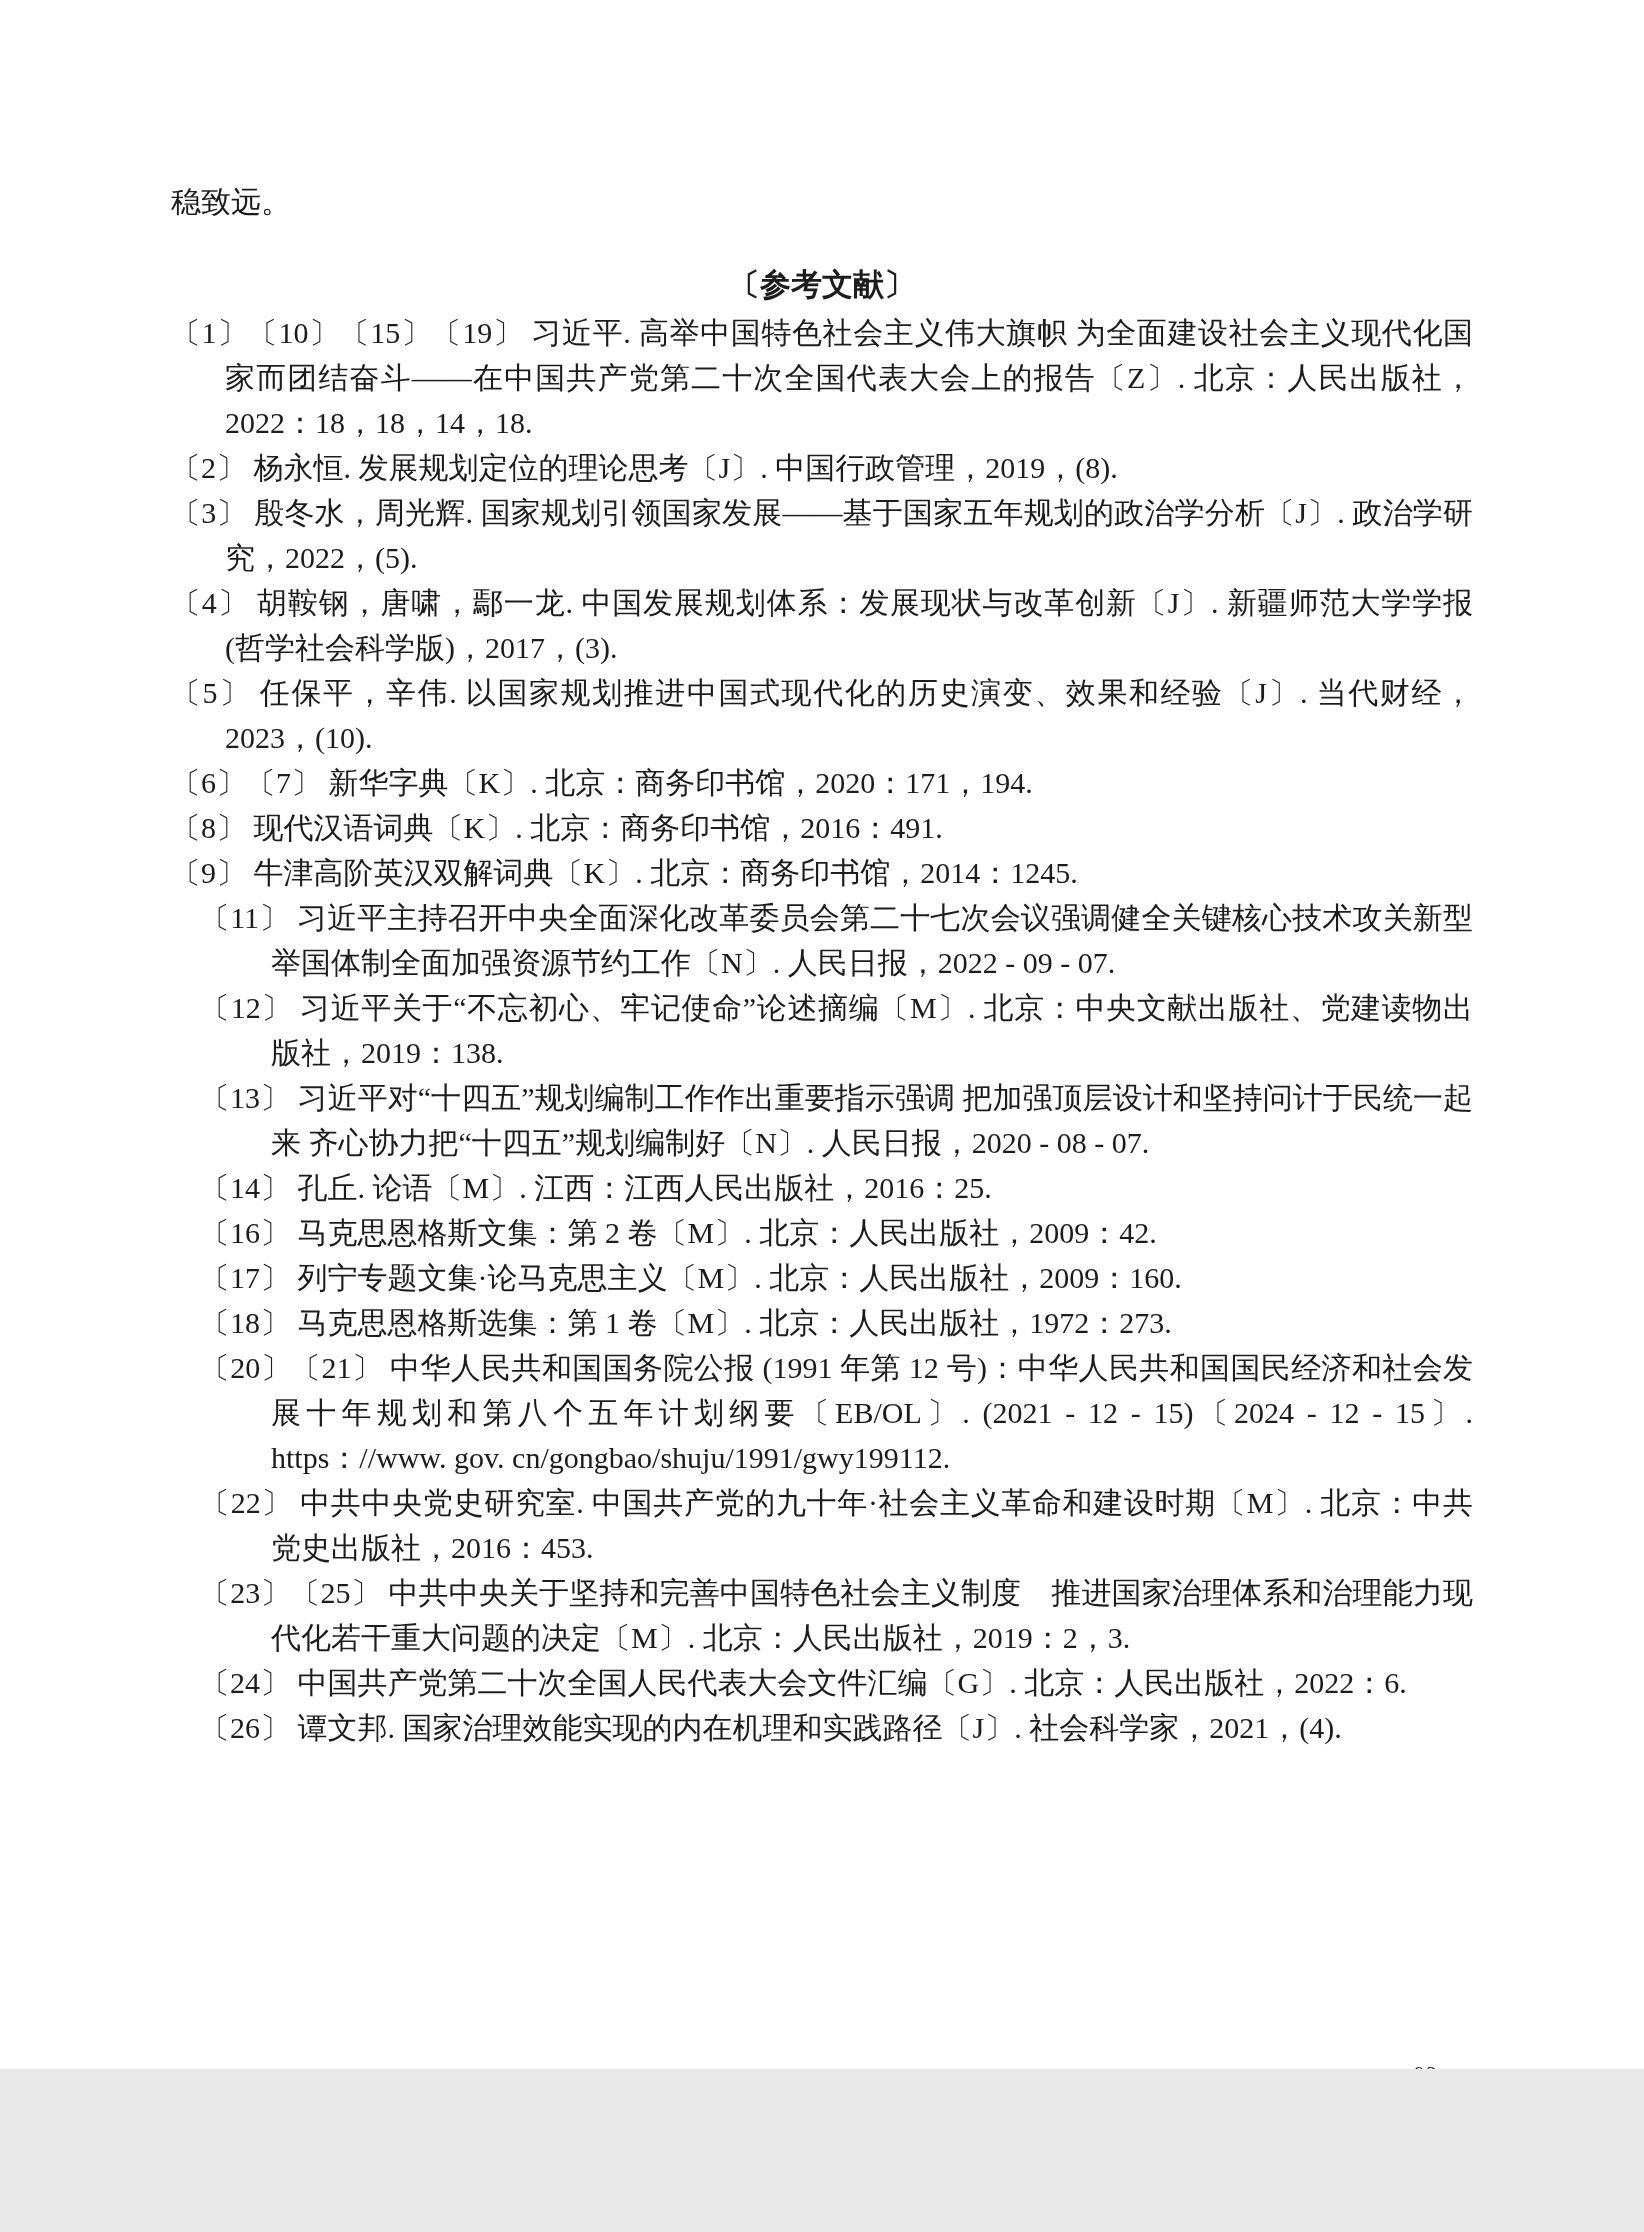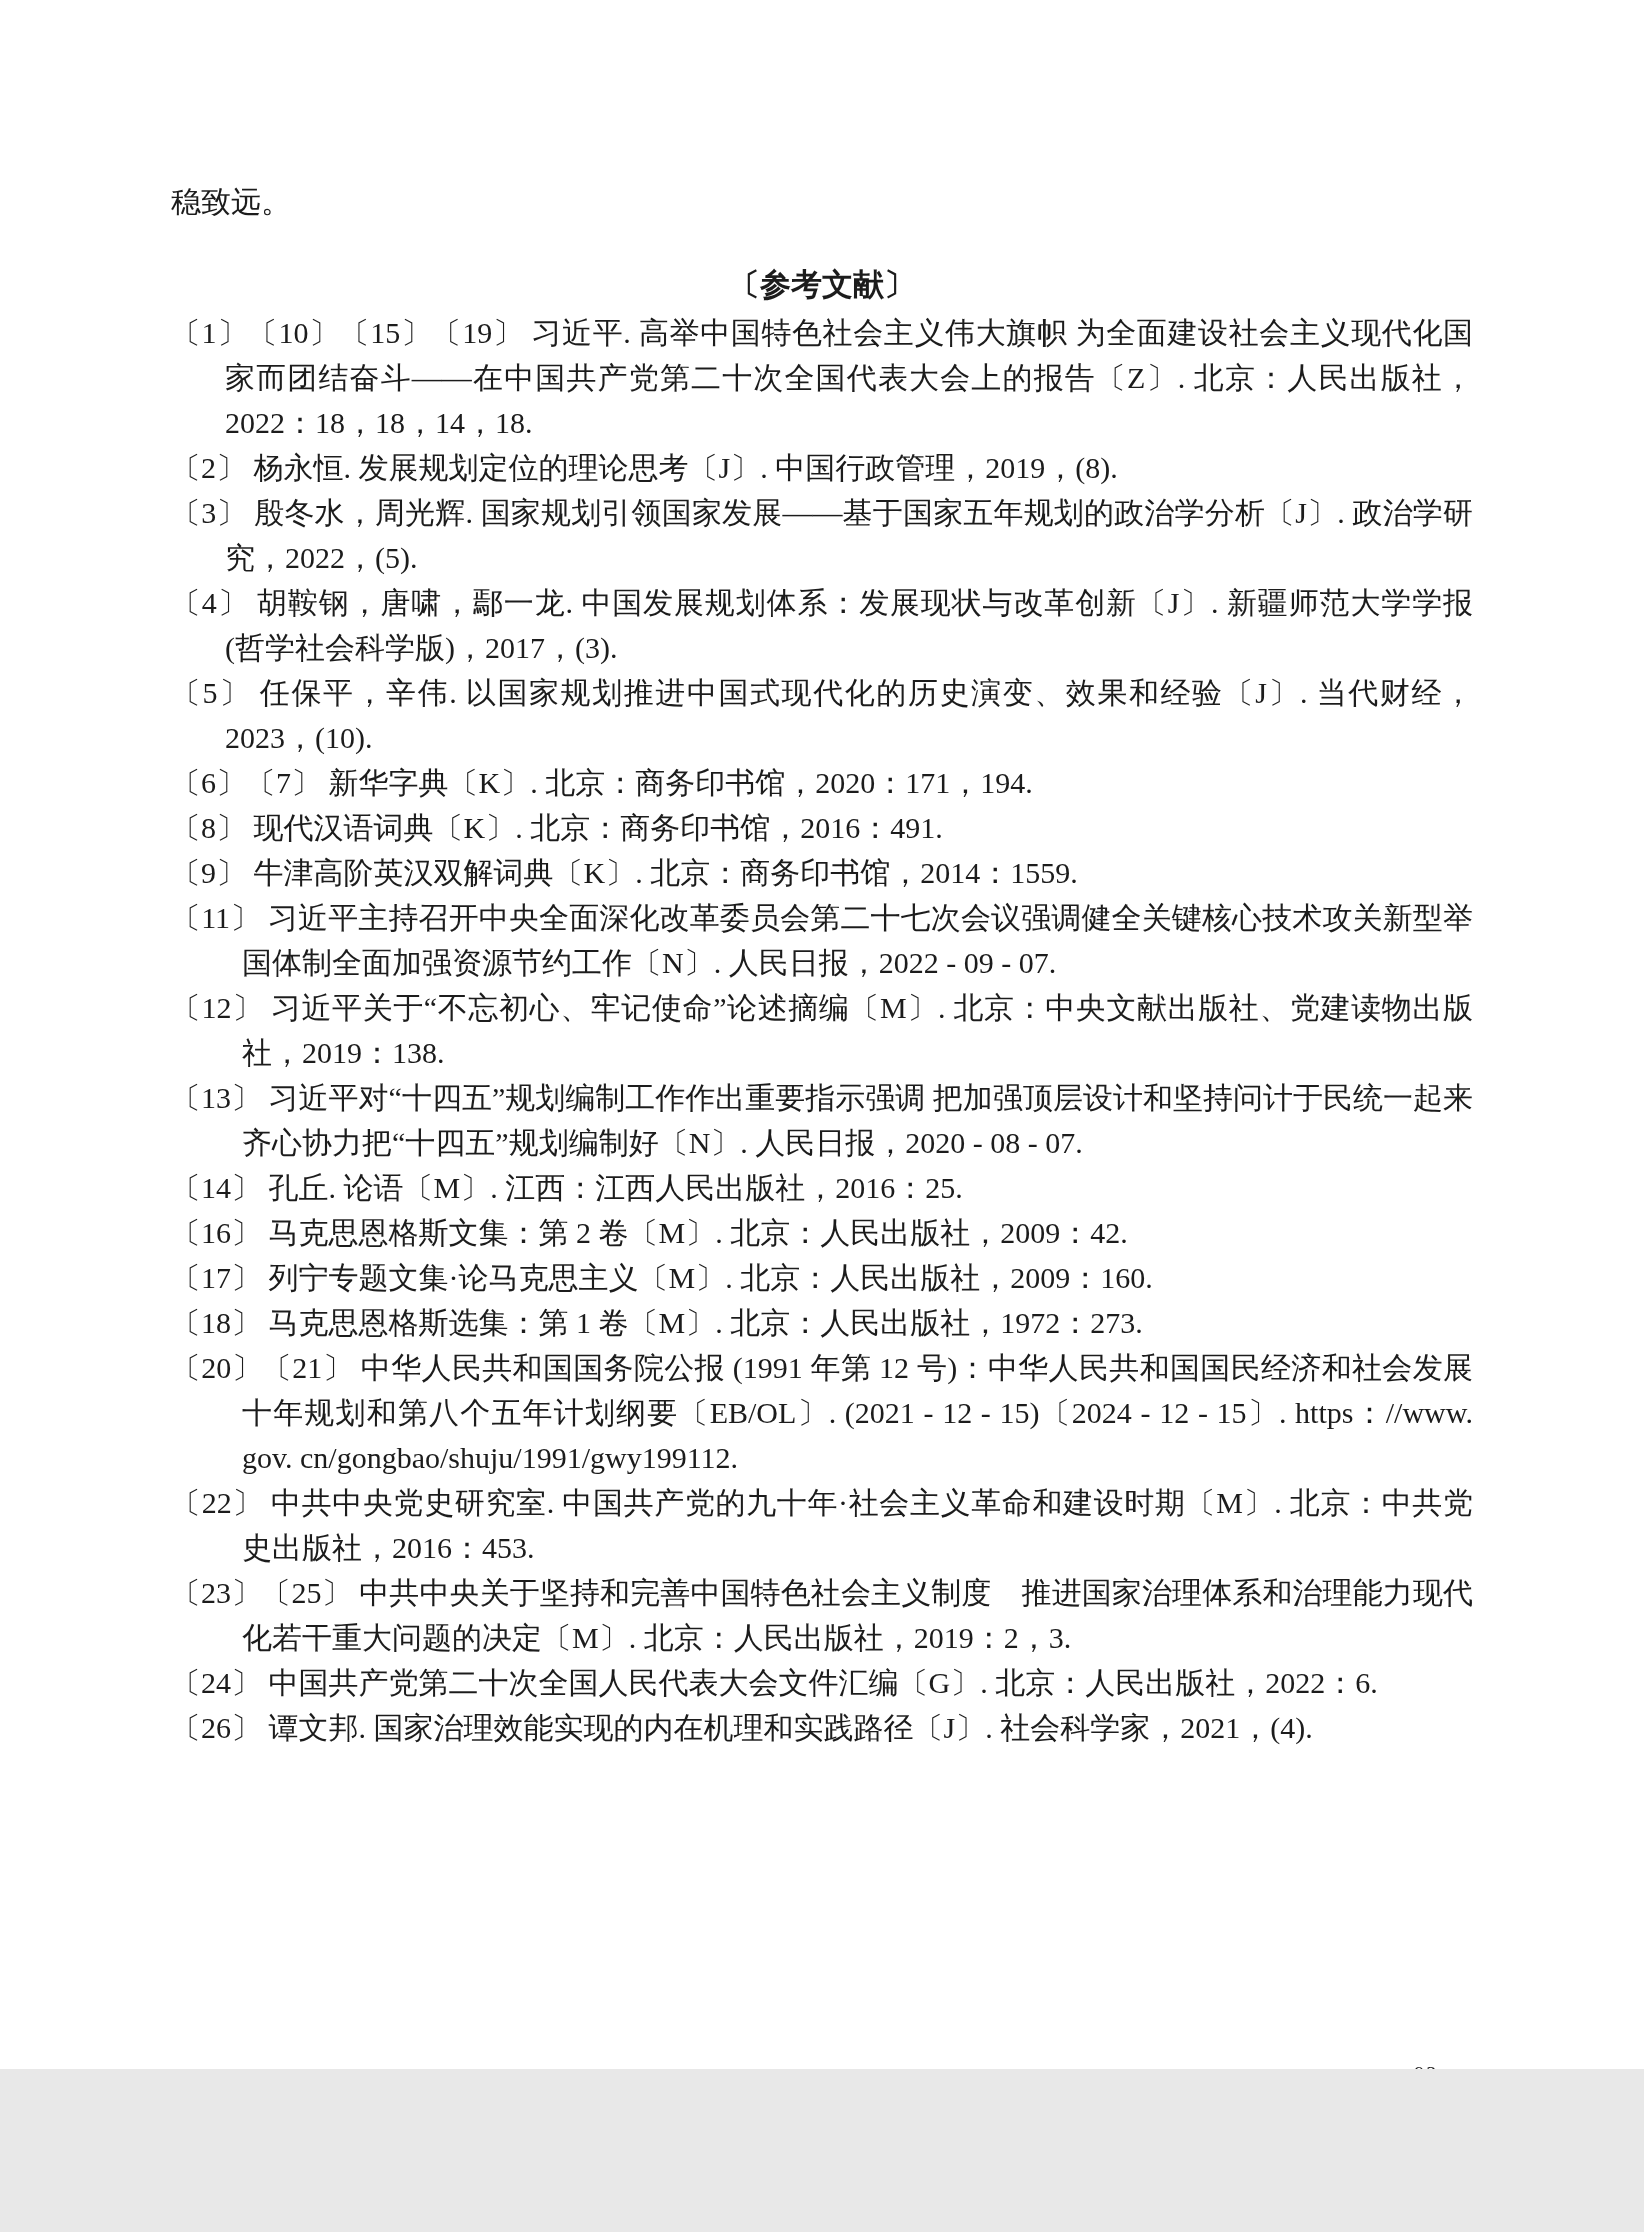--- a/index.html
+++ b/index.html
@@ -35,20 +35,21 @@
     text-align: justify;
     font-family: Liberation Serif, serif;
   }
   .ref {
     padding-left: 54px;
     text-indent: -54px;
   }
   .ref.wide {
     padding-left: 71px;
     text-indent: -71px;
+    margin-left: 29px;
   }
   .editor-note {
     margin-top: 40px;
     margin-right: 55px;
     text-align: right;
     font-family: "Liberation Sans", "DejaVu Sans", sans-serif;
     font-weight: 700;
     font-size: 30px;
     line-height: 45px;
   }
@@ -69,21 +70,21 @@
     <p class="lead">稳致远。</p>
     <h2 class="section-title">〔参考文献〕</h2>
     <div class="ref-list">
         <div class="ref"><span>〔1〕〔10〕〔15〕〔19〕</span><span> 习近平. 高举中国特色社会主义伟大旗帜 为全面建设社会主义现代化国家而团结奋斗——在中国共产党第二十次全国代表大会上的报告〔Z〕. 北京：人民出版社，2022：18，18，14，18.</span></div>
         <div class="ref"><span>〔2〕</span><span> 杨永恒. 发展规划定位的理论思考〔J〕. 中国行政管理，2019，(8).</span></div>
         <div class="ref"><span>〔3〕</span><span> 殷冬水，周光辉. 国家规划引领国家发展——基于国家五年规划的政治学分析〔J〕. 政治学研究，2022，(5).</span></div>
         <div class="ref"><span>〔4〕</span><span> 胡鞍钢，唐啸，鄢一龙. 中国发展规划体系：发展现状与改革创新〔J〕. 新疆师范大学学报 (哲学社会科学版)，2017，(3).</span></div>
         <div class="ref"><span>〔5〕</span><span> 任保平，辛伟. 以国家规划推进中国式现代化的历史演变、效果和经验〔J〕. 当代财经，2023，(10).</span></div>
         <div class="ref"><span>〔6〕〔7〕</span><span> 新华字典〔K〕. 北京：商务印书馆，2020：171，194.</span></div>
         <div class="ref"><span>〔8〕</span><span> 现代汉语词典〔K〕. 北京：商务印书馆，2016：491.</span></div>
-        <div class="ref"><span>〔9〕</span><span> 牛津高阶英汉双解词典〔K〕. 北京：商务印书馆，2014：1559.</span></div>
+        <div class="ref"><span>〔9〕</span><span> 牛津高阶英汉双解词典〔K〕. 北京：商务印书馆，2014：1245.</span></div>
         <div class="ref wide"><span>〔11〕</span><span> 习近平主持召开中央全面深化改革委员会第二十七次会议强调健全关键核心技术攻关新型举国体制全面加强资源节约工作〔N〕. 人民日报，2022 - 09 - 07.</span></div>
         <div class="ref wide"><span>〔12〕</span><span> 习近平关于“不忘初心、牢记使命”论述摘编〔M〕. 北京：中央文献出版社、党建读物出版社，2019：138.</span></div>
         <div class="ref wide"><span>〔13〕</span><span> 习近平对“十四五”规划编制工作作出重要指示强调 把加强顶层设计和坚持问计于民统一起来 齐心协力把“十四五”规划编制好〔N〕. 人民日报，2020 - 08 - 07.</span></div>
         <div class="ref wide"><span>〔14〕</span><span> 孔丘. 论语〔M〕. 江西：江西人民出版社，2016：25.</span></div>
         <div class="ref wide"><span>〔16〕</span><span> 马克思恩格斯文集：第 2 卷〔M〕. 北京：人民出版社，2009：42.</span></div>
         <div class="ref wide"><span>〔17〕</span><span> 列宁专题文集·论马克思主义〔M〕. 北京：人民出版社，2009：160.</span></div>
         <div class="ref wide"><span>〔18〕</span><span> 马克思恩格斯选集：第 1 卷〔M〕. 北京：人民出版社，1972：273.</span></div>
         <div class="ref wide"><span>〔20〕〔21〕</span><span> 中华人民共和国国务院公报 (1991 年第 12 号)：中华人民共和国国民经济和社会发展十年规划和第八个五年计划纲要〔EB/OL〕. (2021 - 12 - 15)〔2024 - 12 - 15〕. https：//www. gov. cn/gongbao/shuju/1991/gwy199112.</span></div>
         <div class="ref wide"><span>〔22〕</span><span> 中共中央党史研究室. 中国共产党的九十年·社会主义革命和建设时期〔M〕. 北京：中共党史出版社，2016：453.</span></div>
         <div class="ref wide"><span>〔23〕〔25〕</span><span> 中共中央关于坚持和完善中国特色社会主义制度　推进国家治理体系和治理能力现代化若干重大问题的决定〔M〕. 北京：人民出版社，2019：2，3.</span></div>

